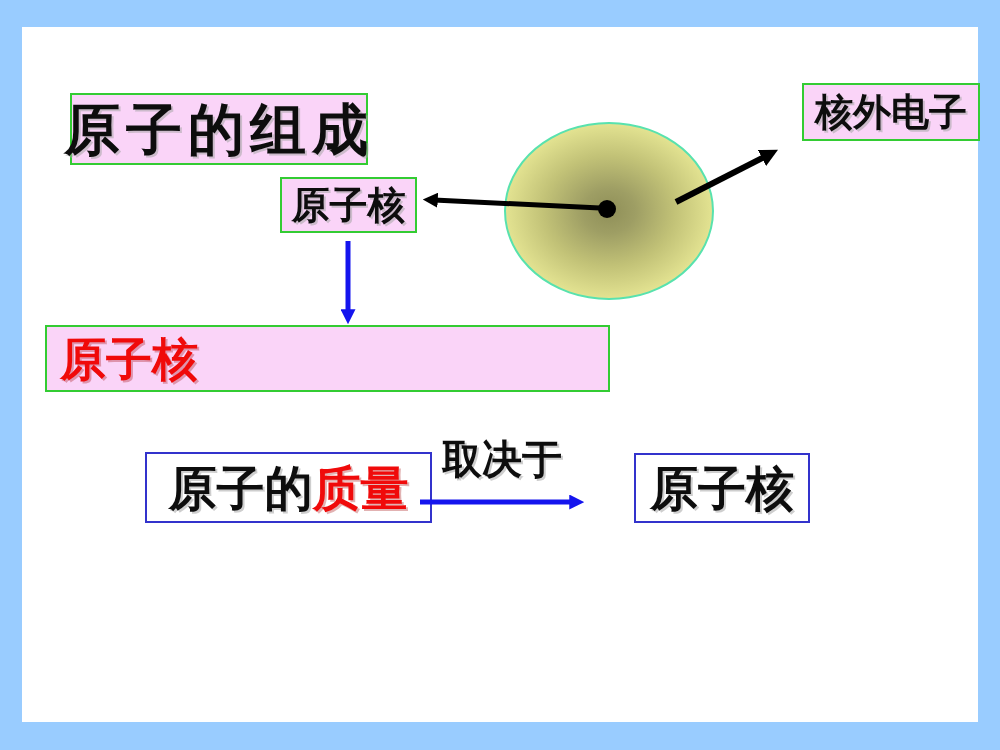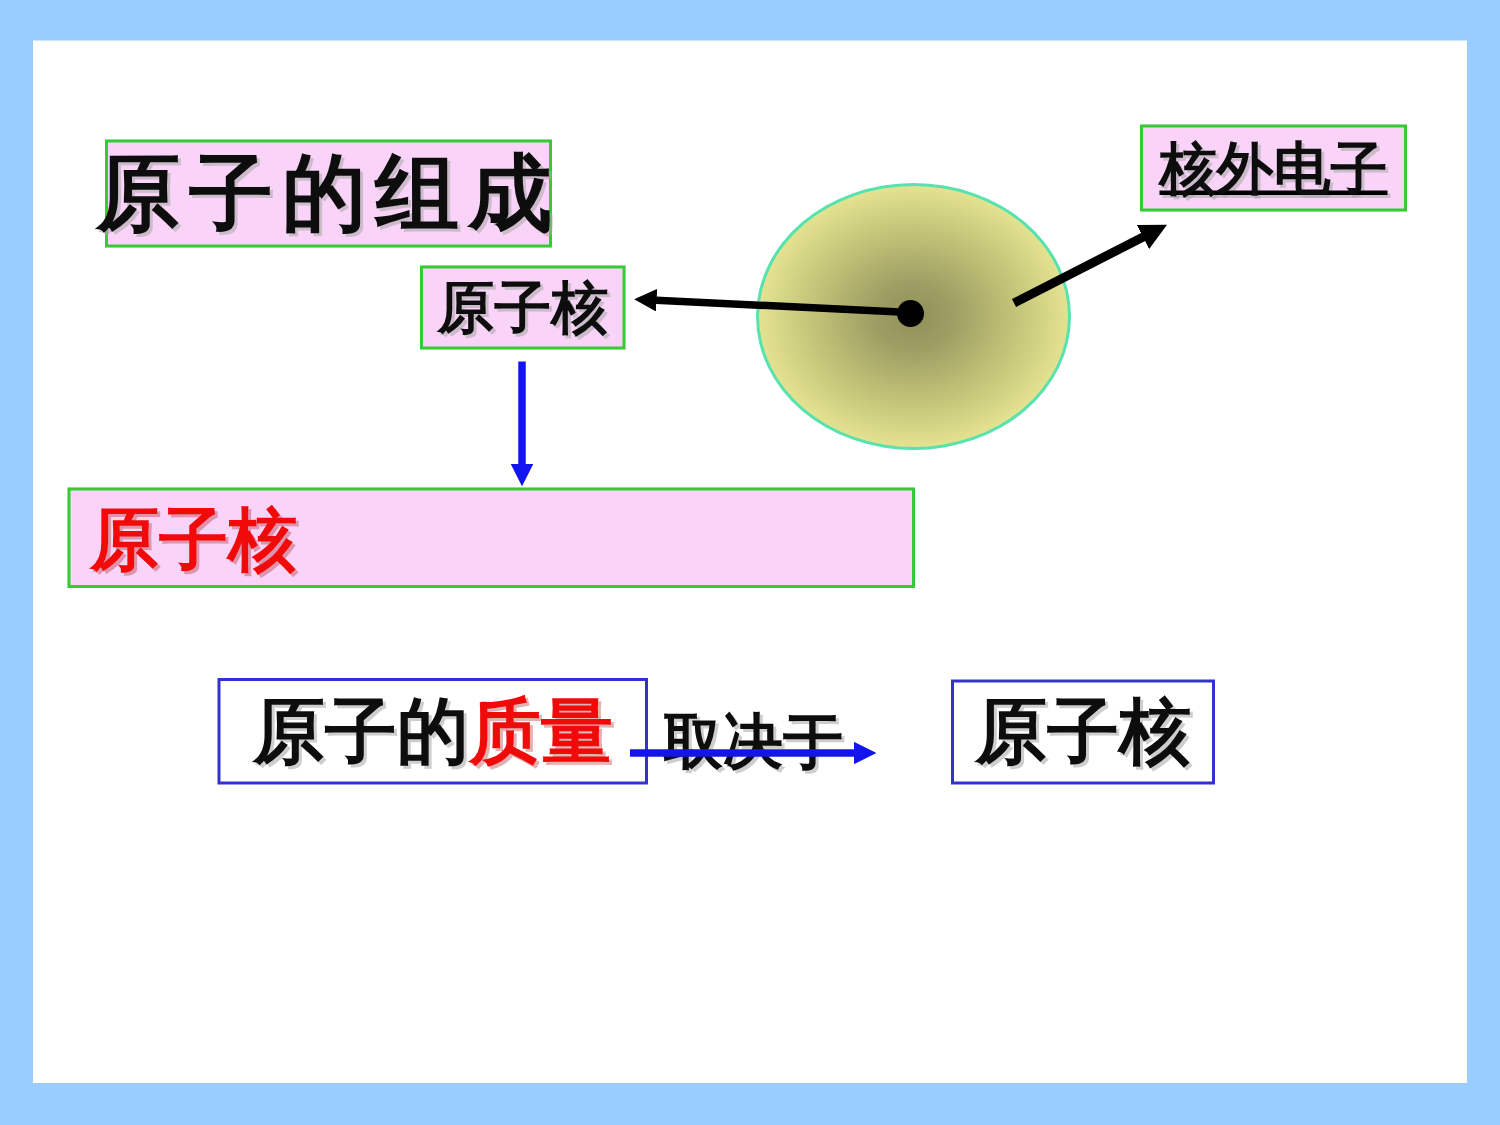--- a/index.html
+++ b/index.html
@@ -71,41 +71,41 @@
 </style>
 </head>
 <body>
 
 <div class="slide">
 
   <div class="abs box pinkbox title-box">
     <span class="cn">原子的组成</span>
   </div>
 
-  <div class="abs box pinkbox electron-box" style="left:738px;top:56px;text-decoration:underline;">
+  <div class="abs box pinkbox electron-box" style="left:780px;top:56px;">
     <span class="cn">核外电子</span>
   </div>
 
   <div class="abs sphere" style="left:482px;top:95px;"></div>
   <div class="abs dot" style="left:576px;top:173px;"></div>
 
   <div class="abs box pinkbox nucleus-top-box" style="left:258px;top:150px;">
     <span class="cn">原子核</span>
   </div>
 
   <div class="abs box pinkbox compose-box" style="left:23px;top:298px;">
     <span class="cn red">原子核</span>
   </div>
 
   <div class="abs box bluebox mass-box" style="left:91px;top:425px;">
     <span class="cn">原子的</span>
       <span class="cn red">质量</span>
   </div>
 
-  <div class="abs box depends" style="left:410px;top:446px;">
+  <div class="abs box depends" style="left:410px;top:410px;">
     <span class="cn">取决于</span>
   </div>
 
   <div class="abs box bluebox nucleus-bottom-box" style="left:580px;top:426px;">
     <span class="cn">原子核</span>
   </div>
 
 </div>
 
 <svg class="arrows" width="1000" height="750" viewBox="0 0 1000 750">

